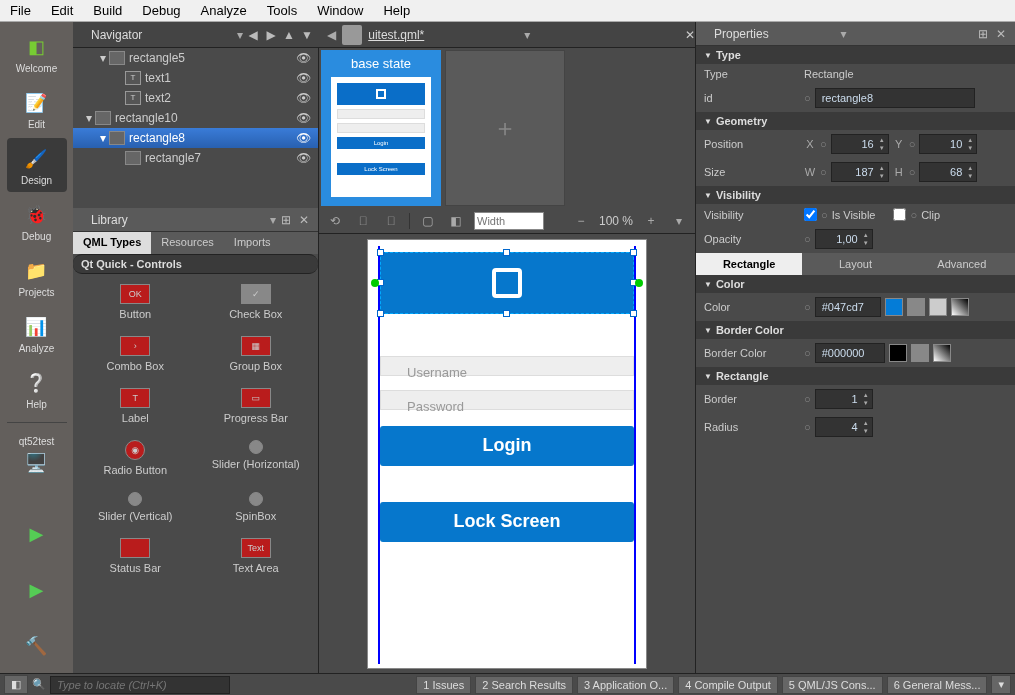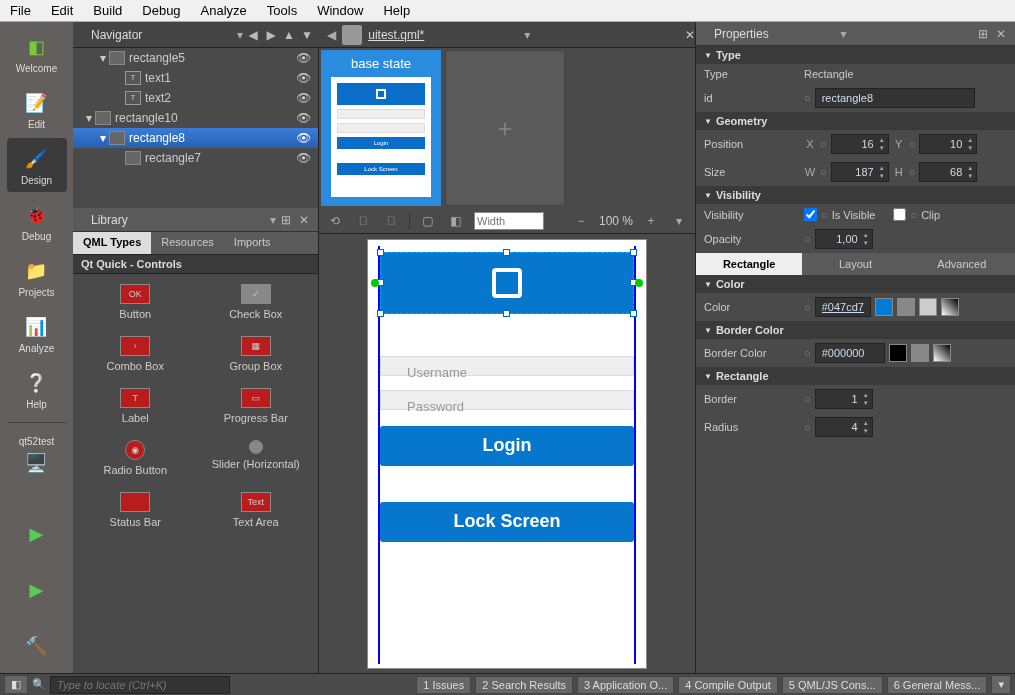--- a/index.html
+++ b/index.html
@@ -38,21 +38,21 @@
 .tabbar { background: #444; height: 26px; display: flex; align-items: center; border-bottom: 1px solid #222; }
 .tabbar .ficon { width: 20px; height: 20px; background: #999; margin: 0 6px; border-radius: 2px; }
 .tabbar .fname { color: #ddd; font-size: 12px; text-decoration: underline; }
 .tabbar .dd { margin-left: 100px; color: #aaa; }
 .libpanel { width: 246px; background: #4a4a4a; border-right: 1px solid #222; }
 .tabrow { display: flex; background: #5a5a5a; height: 22px; font-size: 11px; }
 .tabrow .tab { padding: 4px 10px; color: #ccc; }
 .tabrow .tab.active { background: #ddd; color: #000; font-weight: bold; }
 .filter { padding: 4px; }
 .filter input { width: 100%; background: #3a3a3a; border: 1px solid #222; color: #888; padding: 3px 6px; font-size: 11px; font-style: italic; }
-.section { background: #3a3a3a; padding: 3px 8px; font-size: 11px; font-weight: bold; color: #ddd; border-top: 1px solid #222; border-bottom: 1px solid #222; }
+.section { background: #3a3a3a; padding: 3px 8px; font-size: 11px; font-weight: bold; color: #ddd; border-top: 1px solid #222; border-bottom: 1px solid #222; border-radius: 9px; }
 .ctrl-grid { display: grid; grid-template-columns: 1fr 1fr; gap: 4px; padding: 4px; }
 .ctrl { display: flex; flex-direction: column; align-items: center; gap: 4px; padding: 6px; font-size: 11px; color: #ccc; }
 .ctrl .ci { width: 30px; height: 20px; background: #b91c1c; border: 1px solid #888; display: flex; align-items: center; justify-content: center; font-size: 9px; }
 .canvas-area { flex: 1; display: flex; flex-direction: column; }
 .toolbar2 { background: #4a4a4a; height: 26px; display: flex; align-items: center; padding: 0 6px; gap: 8px; border-bottom: 1px solid #222; }
 .toolbar2 .tbtn { width: 20px; height: 20px; display: flex; align-items: center; justify-content: center; color: #aaa; font-size: 12px; }
 .toolbar2 input { width: 70px; background: #fff; border: 1px solid #888; padding: 2px; font-size: 11px; }
 .canvas { flex: 1; background: #4a4a4a; display: flex; align-items: center; justify-content: center; overflow: auto; }
 .page { width: 280px; height: 430px; background: #fff; border: 1px solid #888; position: relative; padding: 12px; }
 .page .hdr { background: #0677cc; height: 62px; display: flex; align-items: center; justify-content: center; position: relative; border: 1px dashed #0af; }
@@ -267,20 +267,28 @@
             </div>
           <div class="ctrl">
               <div class="ci" style="border-radius:50%;width:20px">◉</div>
               <span>Radio Button</span>
             </div>
           <div class="ctrl">
               <div class="ci" style="border-radius:50%;width:14px;height:14px;background:#888"></div>
               <span>Slider (Horizontal)</span>
             </div>
           <div class="ctrl">
+              <div class="ci" style="border-radius:50%;width:14px;height:14px;background:#888"></div>
+              <span>Slider (Vertical)</span>
+            </div>
+          <div class="ctrl">
+              <div class="ci" style="border-radius:50%;width:14px;height:14px;background:#888"></div>
+              <span>SpinBox</span>
+            </div>
+          <div class="ctrl">
               <div class="ci"></div>
               <span>Status Bar</span>
             </div>
           <div class="ctrl">
               <div class="ci">Text</div>
               <span>Text Area</span>
             </div>
         </div>
       </div>
 
@@ -409,21 +417,21 @@
     <div class="proptabs">
       <div class="pt active">Rectangle</div>
       <div class="pt">Layout</div>
       <div class="pt">Advanced</div>
     </div>
     <div class="prophdr">Color</div>
     <div class="proprow">
         <span class="lbl">Color</span>
       <span class="val">
           <span class="dot">○</span>
-          <input type="text" style="width: 56px; text-decoration: underline;" value="#047cd7">
+          <input type="text" style="width: 66px;" value="#047cd7">
       <div class="swatch" style="background:#047cd7"></div>
       <div class="swatch" style="background:#888"></div>
       <div class="swatch" style="background:#ccc"></div>
       <div class="swatch" style="background:linear-gradient(45deg,#fff,#000)"></div>
         </span>
       </div>
     <div class="prophdr">Border Color</div>
     <div class="proprow">
         <span class="lbl">Border Color</span>
       <span class="val">

